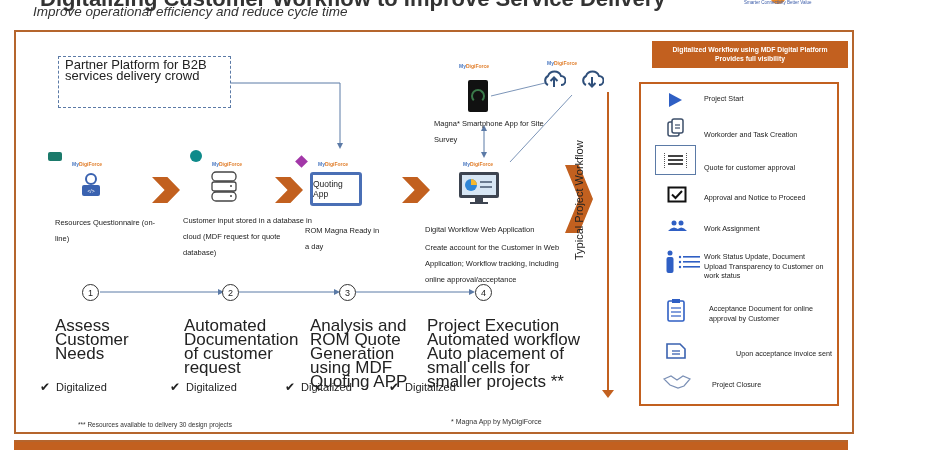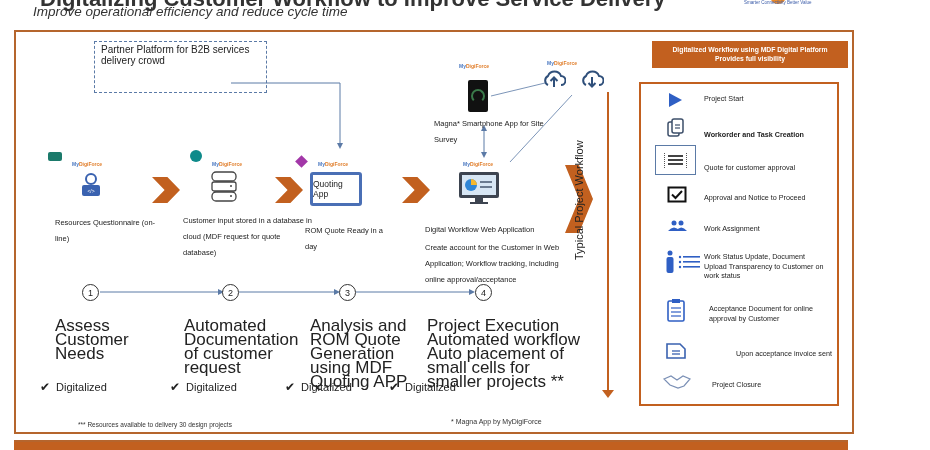--- a/index.html
+++ b/index.html
@@ -7,21 +7,21 @@
   body { position: relative; font-family: "Liberation Sans", sans-serif; color: #222; }
   .abs { position: absolute; }
 
   .title-cut { left: 40px; top: -14px; font-size: 22px; font-weight: bold; color: #333; white-space: nowrap; }
   .subtitle { left: 33px; top: 4px; font-size: 13.5px; font-style: italic; color: #333; white-space: nowrap; }
   .logo-tag { left: 744px; top: 0px; font-size: 4.5px; color: #3a5ba8; white-space: nowrap; }
   .logo-mark { left: 770px; top: -8px; width: 16px; height: 12px; border-radius: 0 0 8px 8px; background: #e9892b; }
 
   .main-frame { left: 14px; top: 30px; width: 840px; height: 404px; border: 2px solid #b5652d; background: #fff; }
 
-  .dash-box { left: 58px; top: 41px; width: 173px; height: 52px; border: 1.5px dashed #5b7aa6; padding: 3px 6px; font-size: 10px; line-height: 10.5px; color: #222; margin-left: 36px; }
+  .dash-box { left: 58px; top: 56px; width: 173px; height: 52px; border: 1.5px dashed #5b7aa6; padding: 3px 6px; font-size: 13px; line-height: 10.5px; color: #222; }
   .dash-box ul { list-style: none; padding-left: 2px; }
   .dash-box li::before { content: "•"; margin-right: 7px; }
 
   .brand { font-size: 5px; color: #e07c28; font-weight: bold; white-space: nowrap; }
   .brand .b-blue { color: #4a78c1; }
 
   .chev { width: 28px; height: 26px; background: #c2601f; clip-path: polygon(0 0, 55% 0, 100% 50%, 55% 100%, 0 100%, 45% 50%); }
   .big-chev { left: 565px; top: 165px; width: 28px; height: 68px; background: #c2601f; clip-path: polygon(0 0, 50% 0, 100% 50%, 50% 100%, 0 100%, 50% 50%); }
 
   .label { font-size: 7.5px; line-height: 16px; color: #222; }
@@ -92,21 +92,21 @@
   <circle cx="21" cy="16" r="1" fill="#444"></circle>
     <circle cx="21" cy="26" r="1" fill="#444"></circle>
 </svg>
 <div class="abs label" style="left:183px;top:213px;width:130px;">Customer input stored in a database in cloud (MDF  request for quote database)</div>
 
 <div class="abs chev" style="left:275px;top:177px;"></div>
 
 <div class="abs" style="left:297px;top:157px;width:9px;height:9px;background:#a237a8;transform:rotate(45deg);"></div>
 <div class="abs brand" style="left:318px;top:161px;"><span class="b-blue">My</span><span>DigiForce</span></div>
 <div class="abs" style="left:310px;top:172px;width:52px;height:34px;border:3.5px solid #4a6fb5;border-radius:3px;background:#fff;font-size:8.5px;display:flex;align-items:center;justify-content:center;">Quoting App</div>
-<div class="abs label" style="left:305px;top:223px;width:80px;">ROM Quote Ready in a day</div>
+<div class="abs label" style="left:305px;top:223px;width:80px;">ROM Magna Ready in a day</div>
 
 <div class="abs chev" style="left:402px;top:177px;"></div>
 
 <div class="abs brand" style="left:459px;top:63px;"><span class="b-blue">My</span><span>DigiForce</span></div>
 <div class="abs" style="left:468px;top:80px;width:20px;height:32px;background:#111;border-radius:2px;">
   <div style="margin:9px 3px;width:14px;height:14px;border:2px solid #3a7a4a;border-radius:50%;border-bottom-color:transparent;"></div>
 </div>
 <div class="abs label" style="left:434px;top:116px;width:110px;">Magna*  Smartphone App for Site Survey</div>
 
 <div class="abs brand" style="left:547px;top:60px;"><span class="b-blue">My</span><span>DigiForce</span></div>
@@ -166,21 +166,21 @@
   <div style="width:0;height:0;border-top:7px solid transparent;border-bottom:7px solid transparent;border-left:13px solid #2f5fc4;"></div>
 </div>
 <div class="abs side-item" style="top:94px;text-align:right;">Project Start</div>
 
 <svg class="abs" style="left:667px;top:118px;" width="18" height="20">
   <rect x="1" y="4" width="11" height="14" rx="2" fill="none" stroke="#3d4f6a" stroke-width="1.5"></rect>
   <rect x="5" y="1" width="11" height="14" rx="2" fill="#fff" stroke="#3d4f6a" stroke-width="1.5"></rect>
   <line x1="8" y1="7" x2="13" y2="7" stroke="#3d4f6a" stroke-width="1.2"></line>
   <line x1="8" y1="10" x2="13" y2="10" stroke="#3d4f6a" stroke-width="1.2"></line>
 </svg>
-<div class="abs side-item" style="top:130px;width:110px;font-weight:bold;">Workorder and Task Creation</div>
+<div class="abs side-item" style="top:130px;width:110px;">Workorder and Task Creation</div>
 
 <div class="abs" style="left:655px;top:145px;width:41px;height:30px;border:1px solid #5b7aa6;">
   <div style="margin:7px 8px;border-left:1px dotted #555;border-right:1px dotted #555;height:15px;padding:2px 3px;">
     <div style="height:1.5px;background:#444;margin-bottom:2.5px;"></div>
     <div style="height:1.5px;background:#444;margin-bottom:2.5px;"></div>
     <div style="height:1.5px;background:#444;"></div>
   </div>
 </div>
 <div class="abs side-item" style="top:163px;">Quote for customer approval</div>
 

